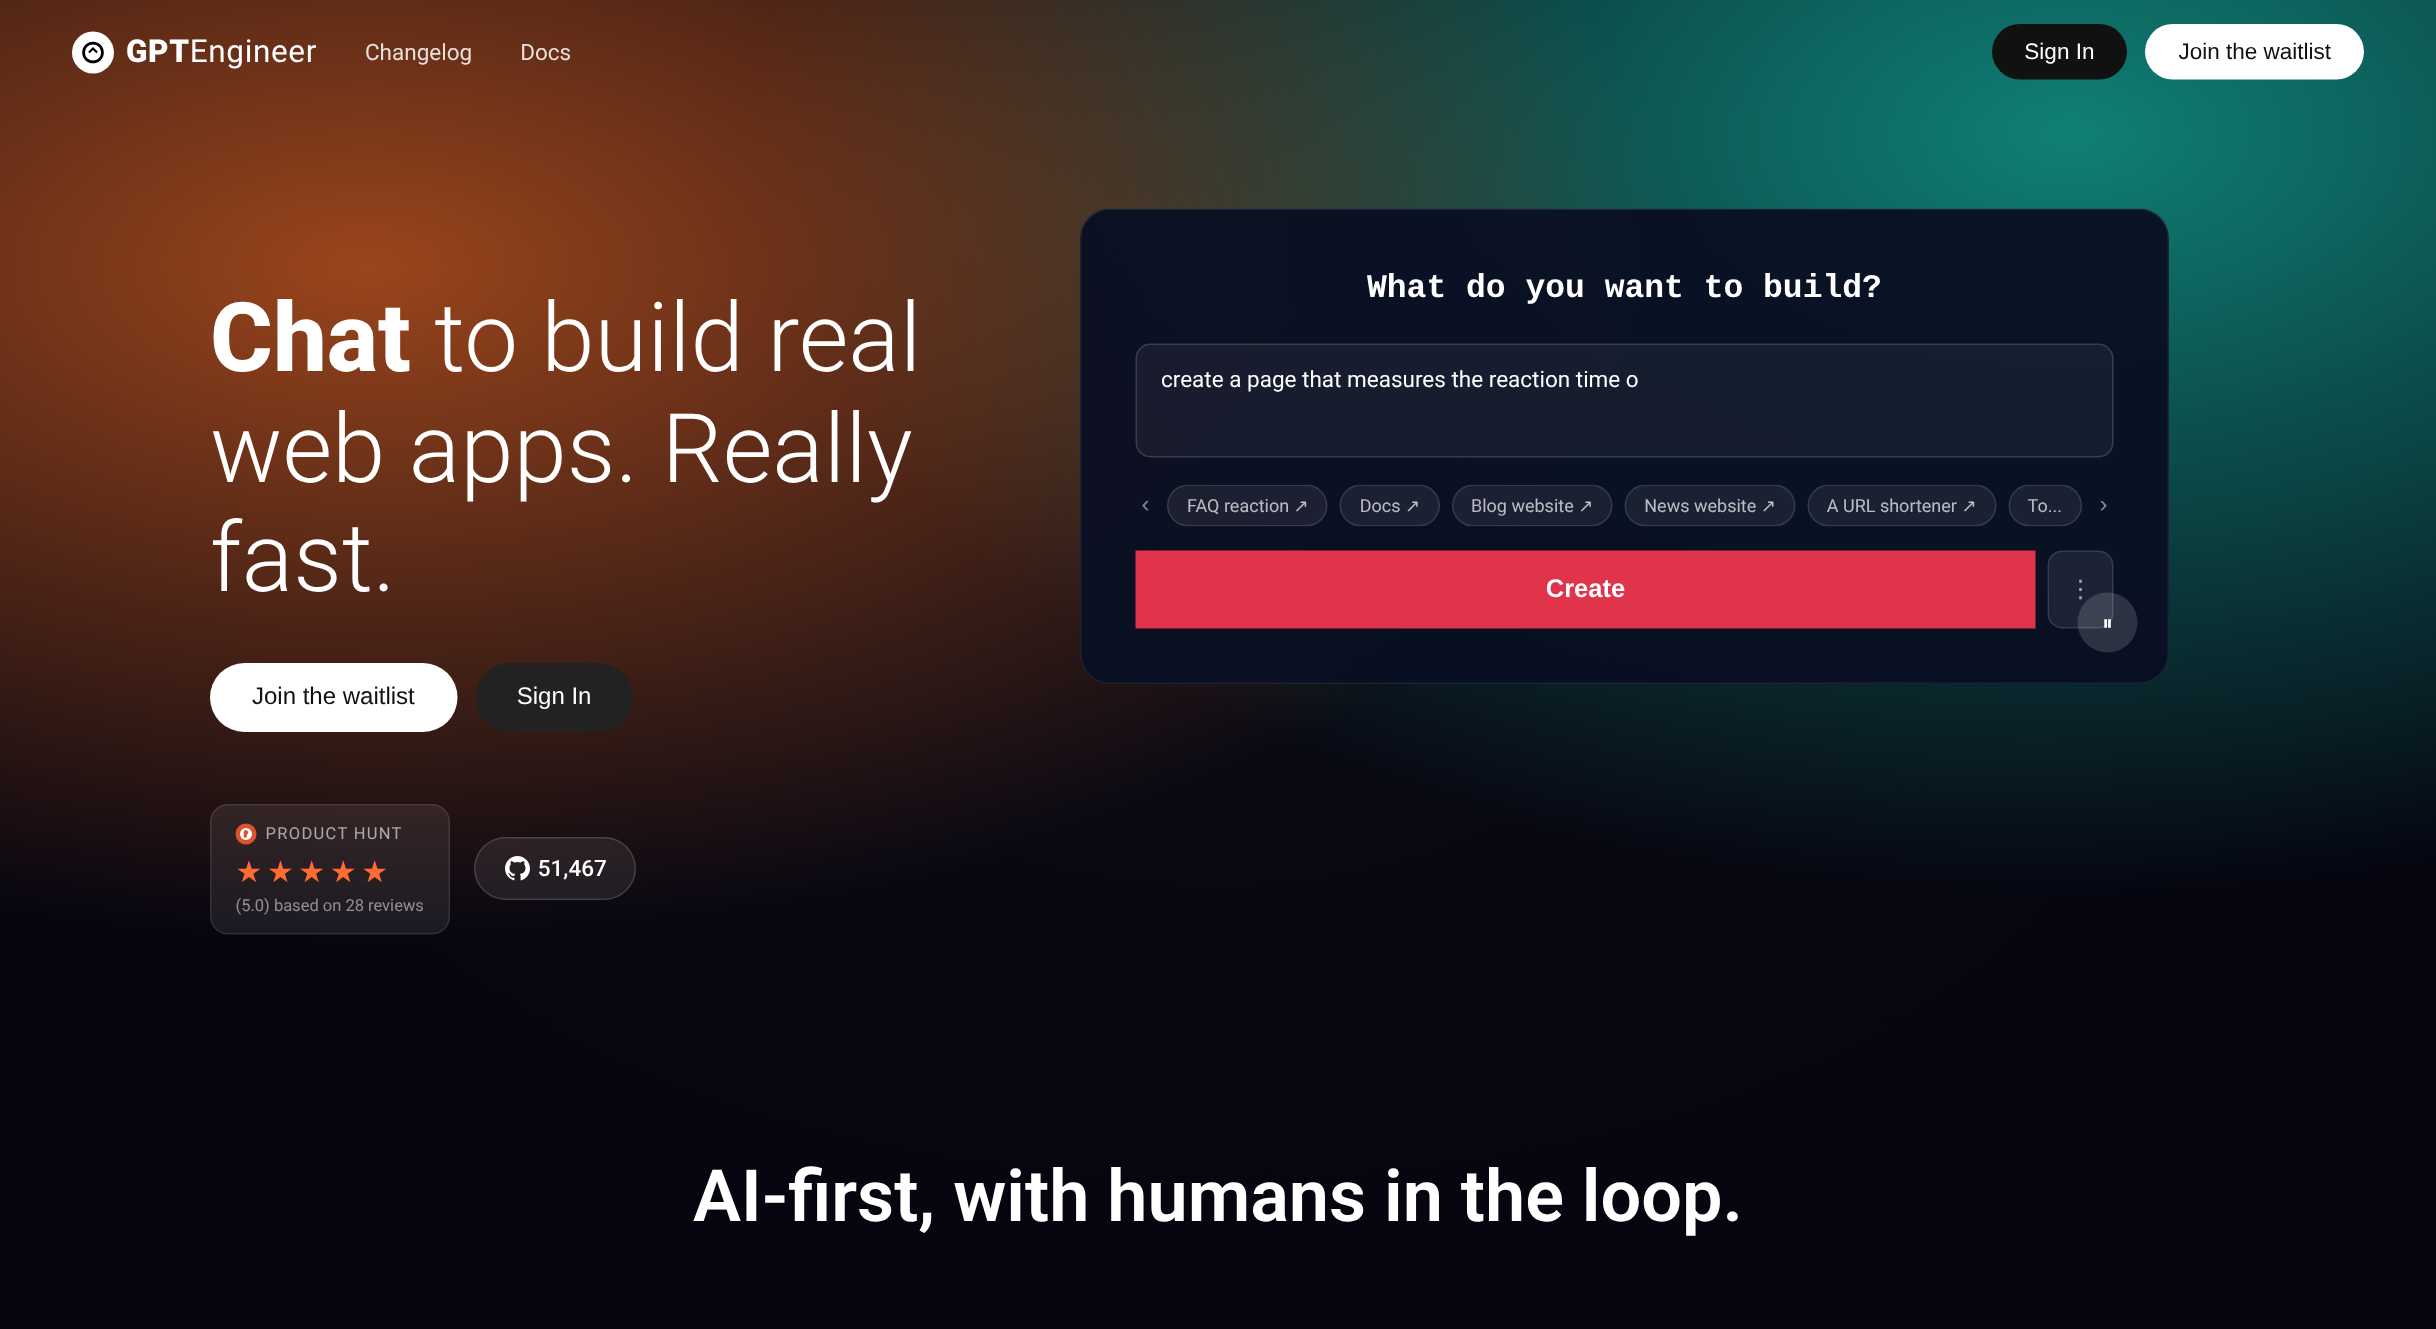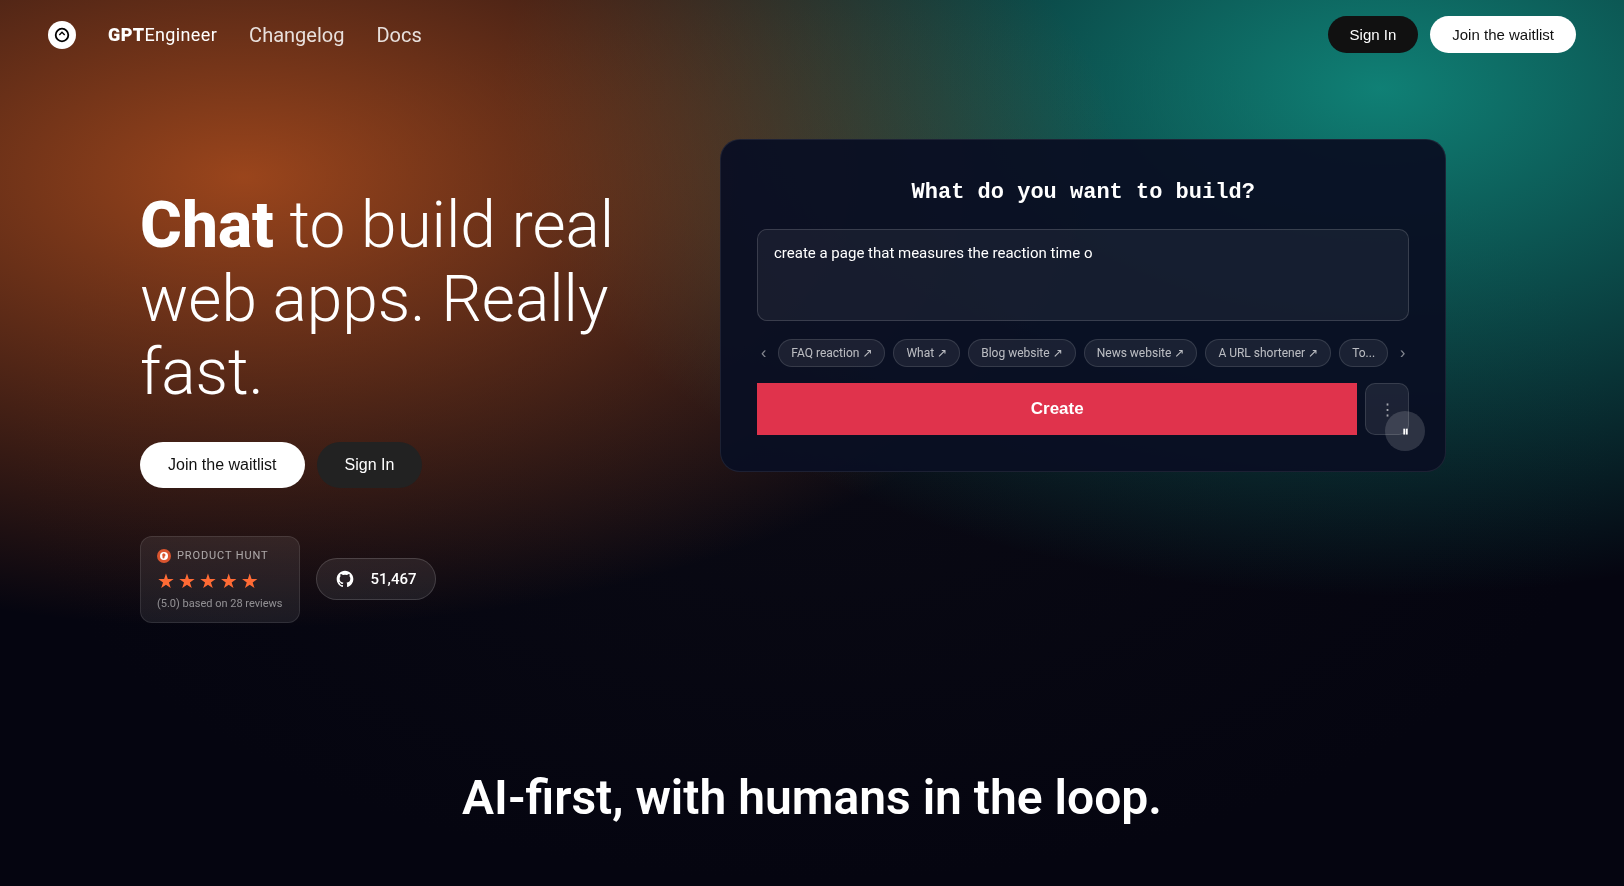--- a/index.html
+++ b/index.html
@@ -57,33 +57,32 @@
       justify-content: center;
     }
 
     .logo-icon svg {
       width: 18px;
       height: 18px;
     }
 
     .logo-text {
       color: #fff;
-      font-size: 18px;
+      font-size: 21px;
       font-weight: 600;
       letter-spacing: 0.02em;
-      margin-left: 24px;
     }
 
     .logo-text span {
       font-weight: 400;
     }
 
     .nav-link {
       color: rgba(255,255,255,0.85);
-      font-size: 20px;
+      font-size: 15px;
       text-decoration: none;
       cursor: pointer;
     }
 
     .nav-right {
       display: flex;
       align-items: center;
       gap: 12px;
     }
 
@@ -218,21 +217,21 @@
       color: rgba(255,255,255,0.5);
     }
 
     .github-badge {
       background: rgba(255,255,255,0.08);
       border: 1px solid rgba(255,255,255,0.15);
       border-radius: 50px;
       padding: 10px 18px;
       display: flex;
       align-items: center;
-      gap: 16px;
+      gap: 4px;
       color: #fff;
       font-size: 15px;
       font-weight: 500;
       cursor: pointer;
     }
 
     .github-icon {
       width: 20px;
       height: 20px;
     }
@@ -259,21 +258,21 @@
 
     .prompt-textarea {
       width: 100%;
       background: rgba(255,255,255,0.05);
       border: 1px solid rgba(255,255,255,0.15);
       border-radius: 10px;
       padding: 14px 16px;
       color: #fff;
       font-size: 15px;
       resize: none;
-      height: 92px;
+      height: 76px;
       outline: none;
       font-family: inherit;
       margin-bottom: 14px;
     }
 
     .prompt-textarea::placeholder {
       color: rgba(255,255,255,0.3);
     }
 
     .suggestion-chips {
@@ -451,21 +450,21 @@
   <div class="demo-card">
     <h2 class="demo-title">What do you want to build?</h2>
     <textarea class="prompt-textarea" style="">create a page that measures the reaction time o</textarea>
     <div class="suggestion-chips">
       <button class="chip-arrow">‹</button>
       <div class="chips-row">
         <div class="chip">
             <span>FAQ reaction ↗</span>
           </div>
         <div class="chip">
-            <span>What ↗</span>
+            <span>Docs ↗</span>
           </div>
         <div class="chip">
             <span>Blog website ↗</span>
           </div>
         <div class="chip">
             <span>News website ↗</span>
           </div>
         <div class="chip">
             <span>A URL shortener ↗</span>
           </div>

